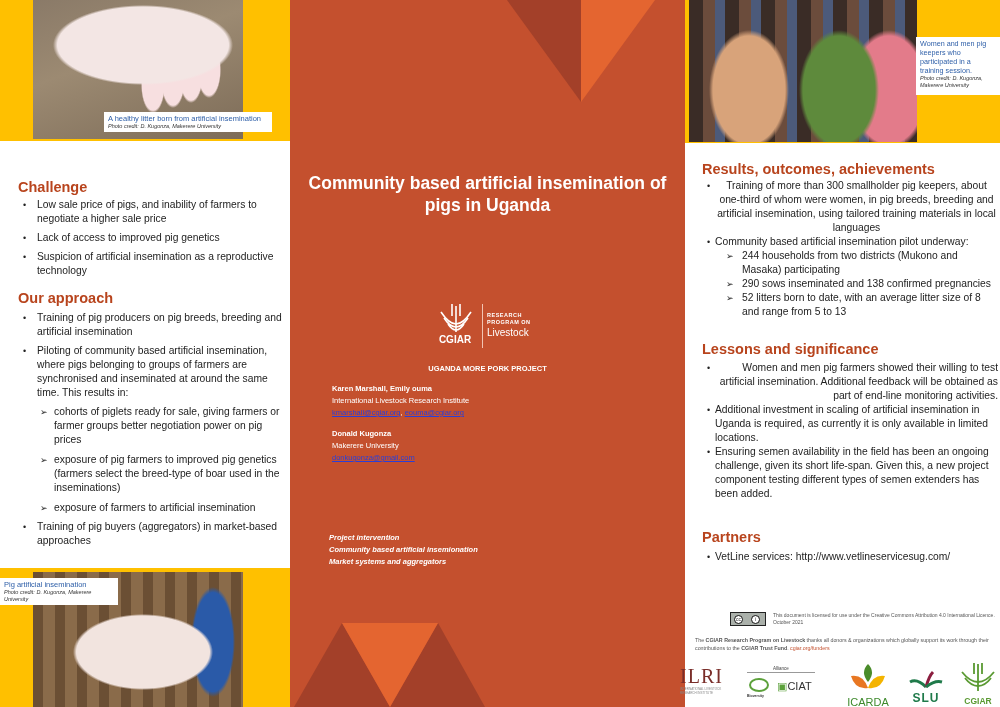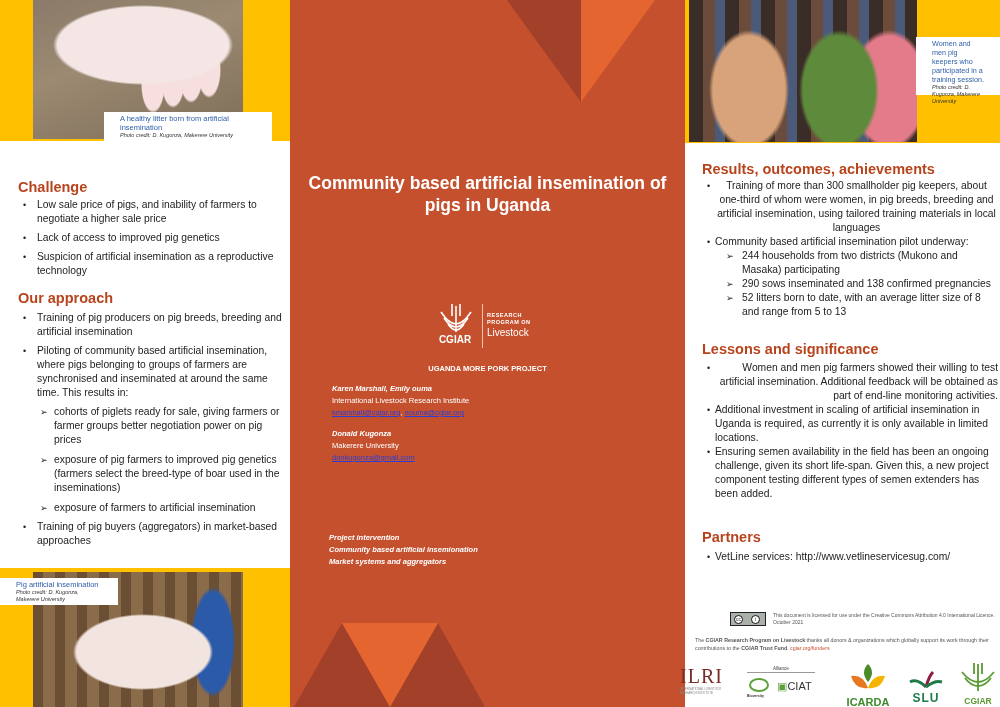--- a/index.html
+++ b/index.html
@@ -28,21 +28,21 @@
       radial-gradient(ellipse 22px 55px at 180px 70px, #2a5aa8 0 90%, transparent 100%),
       repeating-linear-gradient(90deg, #6b4f34 0 10px, #8a6b4a 10px 22px),
       linear-gradient(180deg, #6f8c54 0%, #7a5c3e 100%); }
   .photo-group { background:
       radial-gradient(ellipse 40px 60px at 60px 90px, #d8a37a 0 90%, transparent 100%),
       radial-gradient(ellipse 40px 60px at 150px 90px, #5e8a3c 0 90%, transparent 100%),
       radial-gradient(ellipse 40px 60px at 200px 90px, #e37b8a 0 90%, transparent 100%),
       repeating-linear-gradient(90deg, #3a2c26 0 14px, #6b4c3c 14px 26px, #4c5a7a 26px 36px),
       linear-gradient(180deg, #a46f4c 0%, #7a5a44 100%); }
 
-  .caption-box { position: absolute; background: #ffffff; padding: 2px 16px; }
+  .caption-box { position: absolute; background: #ffffff; padding: 2px 4px; }
   .caption-title { color: #2e5fa8; font-size: 7.5px; line-height: 9px; display: block; }
   .caption-credit { color: #333; font-size: 5.5px; font-style: italic; line-height: 7px; display: block; }
 
   
   .h2 { color: #b8441d; font-weight: bold; font-size: 14.5px; line-height: 18px; }
   ul.bullets { list-style: none; }
   ul.bullets > li { position: relative; padding-left: 19px; font-size: 10.3px; line-height: 14px; color: #222; }
   ul.bullets > li::before { content: "\2022"; position: absolute; left: 5px; top: 0; font-size: 9px; }
   ul.arrows { list-style: none; }
   ul.arrows > li { position: relative; padding-left: 14px; font-size: 10.3px; line-height: 14px; color: #222; }
@@ -51,21 +51,21 @@
   
   .title { position: absolute; left: 0; width: 395px; top: 172px; text-align: center; color: #ffffff;
            font-weight: bold; font-size: 17.5px; line-height: 22px; }
   .logo { position: absolute; left: 145px; top: 302px; width: 120px; height: 46px; }
   .logo-name { position: absolute; left: 0; top: 32px; color: #fff; font-weight: bold; font-size: 10px; width: 40px; text-align: center; }
   .logo-div { position: absolute; left: 47px; top: 2px; width: 1px; height: 44px; background: #f2c4b2; }
   .logo-rp { position: absolute; left: 52px; top: 10px; color: #fff; font-weight: bold; font-size: 5.5px; line-height: 7px; letter-spacing: 0.5px; }
   .logo-live { position: absolute; left: 52px; top: 25px; color: #fff; font-size: 10px; }
   .project { position: absolute; left: 0; width: 395px; top: 364px; text-align: center; color: #fff; font-weight: bold; font-size: 7.5px; }
   .authors { position: absolute; left: 42px; top: 383px; color: #fff; font-size: 7.5px; line-height: 12px; }
-  .authors .bold { font-weight: bold; font-style: italic; }
+  .authors .bold { font-weight: bold; }
   .authors a { color: #2a3fd8; text-decoration: underline; }
   .authors .gap { height: 9px; }
   .interventions { position: absolute; left: 39px; top: 532px; color: #fff; font-size: 7.5px; line-height: 12px; font-style: italic; font-weight: bold; }
 
   
   .cc-row { position: absolute; left: 45px; top: 612px; width: 265px; height: 16px; }
   .cc-badge { position: absolute; left: 0; top: 0; width: 36px; height: 14px; background: #aab0aa; border: 1px solid #222; }
   .cc-badge span { position: absolute; top: 2px; width: 9px; height: 9px; border-radius: 50%; background: #fff; border: 1px solid #111; font-size: 5px; line-height: 7px; text-align: center; }
   .cc-text { position: absolute; left: 43px; top: 0; font-size: 5px; line-height: 7px; color: #555; }
   .thanks { position: absolute; left: 10px; top: 636px; width: 300px; font-size: 5.3px; line-height: 8px; color: #555; }
@@ -230,21 +230,21 @@
       <div style="position:absolute;left:2px;top:12px;width:20px;height:14px;border-radius:50%;border:2px solid #5ca13b;"></div>
       <div style="position:absolute;left:0;top:28px;font-size:3.5px;font-weight:bold;color:#333;">Bioversity</div>
       <div style="position:absolute;left:30px;top:14px;font-size:11px;color:#333;"><span style="color:#5ca13b;">▣</span><span>CIAT</span></div>
     </div>
     <div class="plogo" style="left:158px;top:2px;width:50px;height:44px;">
       <svg width="50" height="30">
         <path d="M25 2 Q33 10 25 20 Q17 10 25 2Z" fill="#4a8c2a"></path>
         <path d="M8 14 Q20 12 25 26 Q12 28 8 14Z" fill="#e87722"></path>
         <path d="M42 14 Q30 12 25 26 Q38 28 42 14Z" fill="#f4b400"></path>
       </svg>
-      <div style="font-size:11px;font-weight:bold;color:#3e8a2c;text-align:center;line-height:12px;">ICARDA</div>
+      <div style="font-size:11px;font-weight:normal;color:#3e8a2c;text-align:center;line-height:12px;">ICARDA</div>
     </div>
     <div class="plogo" style="left:222px;top:10px;width:38px;">
       <svg width="38" height="18">
         <path d="M19 17 Q10 8 3 12" stroke="#1f7a4a" stroke-width="3" fill="none"></path>
         <path d="M19 17 Q22 6 26 2" stroke="#8b1e3f" stroke-width="3" fill="none"></path>
         <path d="M19 17 Q28 10 35 12" stroke="#1f7a4a" stroke-width="3" fill="none"></path>
       </svg>
       <div style="font-size:12px;font-weight:bold;color:#1f7a4a;text-align:center;letter-spacing:1px;line-height:13px;">SLU</div>
     </div>
     <div class="plogo" style="left:274px;top:2px;width:38px;">

